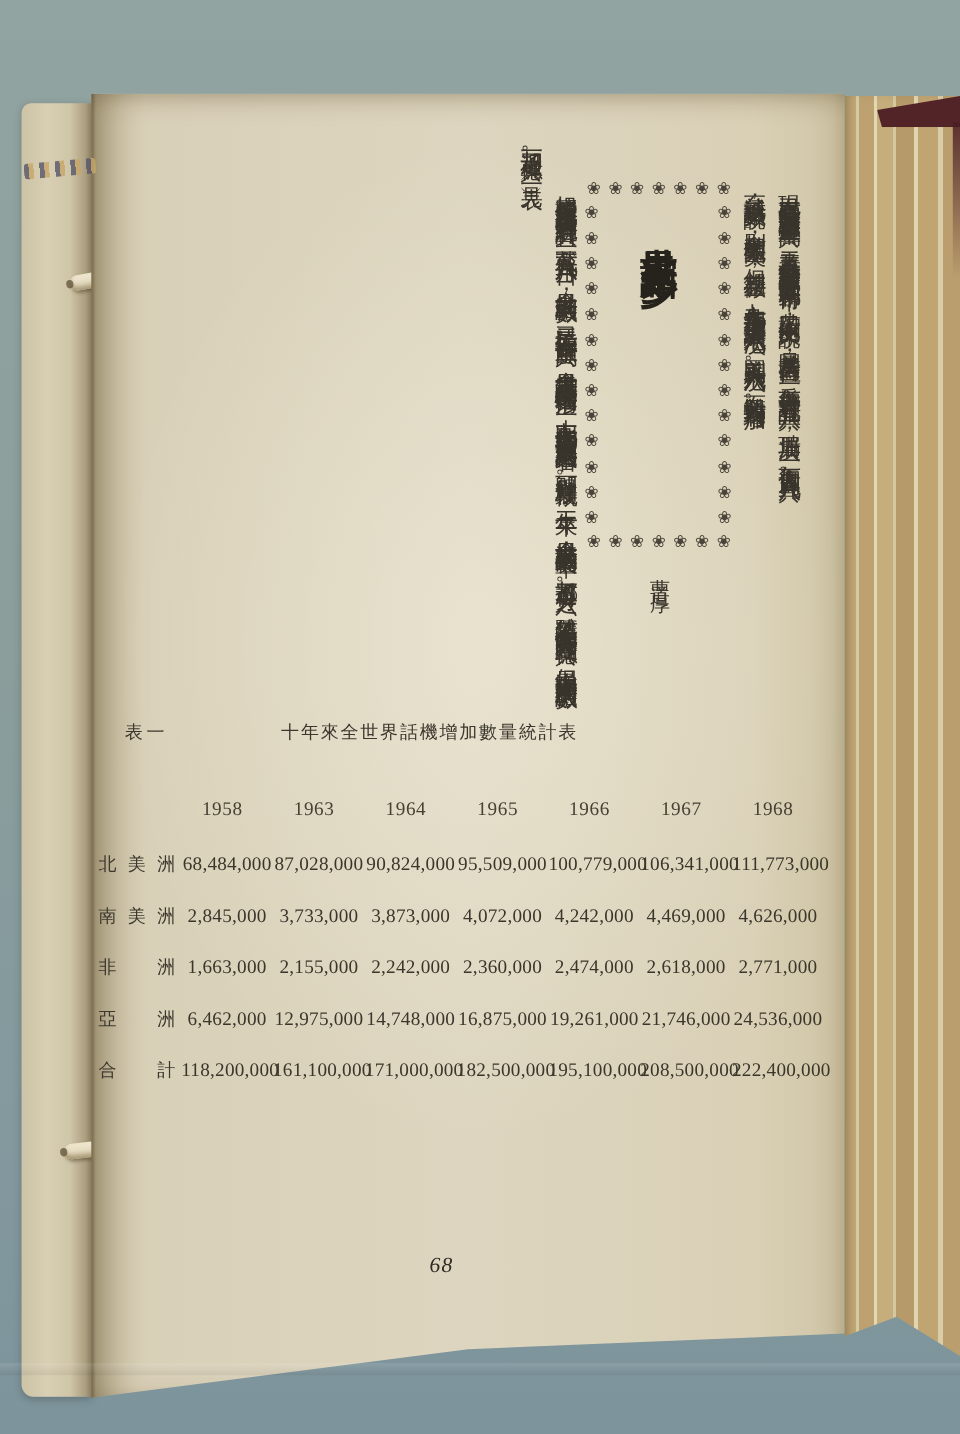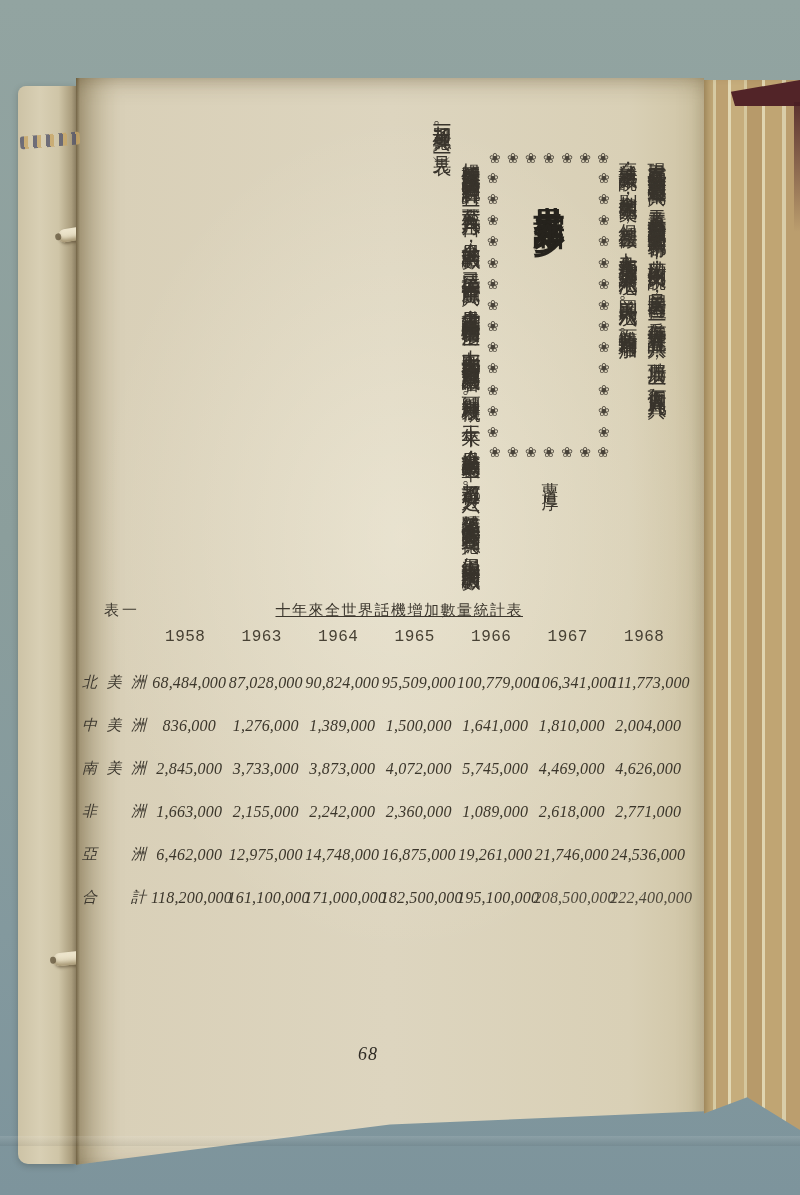--- a/index.html
+++ b/index.html
@@ -82,26 +82,26 @@
     writing-mode:vertical-rl;font-size:31px;font-weight:700;
     letter-spacing:3px;color:#26231d;text-indent:0;
   }
   .author-wrap{position:absolute;top:358px;left:0;width:100%;display:flex;justify-content:center;}
   .author{writing-mode:vertical-rl;font-size:17px;letter-spacing:7px;color:#3b362d;}
 
   
   .table-area{position:absolute;left:2px;top:523px;width:610px;color:#3b362b;}
   .t-caption{position:relative;height:22px;font-size:15px;}
   .t-label{position:absolute;left:26px;letter-spacing:3px;color:#3c372e;}
-  .t-title{position:absolute;left:115px;width:330px;text-align:right;letter-spacing:1.5px;color:#3c372e;text-decoration:underline;}
-  .t-years{display:flex;height:28px;align-items:center;
-           font-family:Liberation Mono, monospace;font-size:16px;color:#474134;}
+  .t-title{position:absolute;left:115px;width:330px;text-align:center;letter-spacing:1.5px;color:#3c372e;}
+  .t-years{display:flex;margin-top:38px;height:28px;align-items:center;
+           font-family:Liberation Serif, serif;font-size:16px;color:#474134;}
   .y-spacer{width:69px;flex:none;}
   .y-cell{width:76.5px;flex:none;text-align:center;letter-spacing:.5px;}
-  .t-rows{margin-top:10px;font-style:italic;}
+  .t-rows{margin-top:10px;}
   .t-row{display:flex;height:43px;align-items:center;}
   .t-region{width:64px;flex:none;margin-left:4px;font-size:15px;color:#3d382f;
             text-align:justify;text-align-last:justify;letter-spacing:0;}
   .r-spacer{width:5px;flex:none;}
   .t-cell{width:76.5px;flex:none;text-align:center;white-space:nowrap;
           font-family:"Liberation Serif","DejaVu Serif",serif;font-size:16px;
           letter-spacing:.2px;color:#3b362b;}
   .t-row:nth-child(n+6) .t-cell:nth-child(n+8){opacity:.88;} 
 
   .pagenum{
@@ -237,49 +237,38 @@
               <div class="r-spacer"></div>
               <div class="t-cell">68,484,000</div>
               <div class="t-cell">87,028,000</div>
               <div class="t-cell">90,824,000</div>
               <div class="t-cell">95,509,000</div>
               <div class="t-cell">100,779,000</div>
               <div class="t-cell">106,341,000</div>
               <div class="t-cell">111,773,000</div>
             </div>
             <div class="t-row">
-              <div class="t-region">中美洲</div>
-              <div class="r-spacer"></div>
-              <div class="t-cell">836,000</div>
-              <div class="t-cell">1,276,000</div>
-              <div class="t-cell">1,389,000</div>
-              <div class="t-cell">1,500,000</div>
-              <div class="t-cell">1,641,000</div>
-              <div class="t-cell">1,810,000</div>
-              <div class="t-cell">2,004,000</div>
-            </div>
-            <div class="t-row">
               <div class="t-region">南美洲</div>
               <div class="r-spacer"></div>
               <div class="t-cell">2,845,000</div>
               <div class="t-cell">3,733,000</div>
               <div class="t-cell">3,873,000</div>
               <div class="t-cell">4,072,000</div>
-              <div class="t-cell">5,745,000</div>
+              <div class="t-cell">4,242,000</div>
               <div class="t-cell">4,469,000</div>
               <div class="t-cell">4,626,000</div>
             </div>
             <div class="t-row">
               <div class="t-region">非洲</div>
               <div class="r-spacer"></div>
               <div class="t-cell">1,663,000</div>
               <div class="t-cell">2,155,000</div>
               <div class="t-cell">2,242,000</div>
               <div class="t-cell">2,360,000</div>
-              <div class="t-cell">1,089,000</div>
+              <div class="t-cell">2,474,000</div>
               <div class="t-cell">2,618,000</div>
               <div class="t-cell">2,771,000</div>
             </div>
             <div class="t-row">
               <div class="t-region">亞洲</div>
               <div class="r-spacer"></div>
               <div class="t-cell">6,462,000</div>
               <div class="t-cell">12,975,000</div>
               <div class="t-cell">14,748,000</div>
               <div class="t-cell">16,875,000</div>

